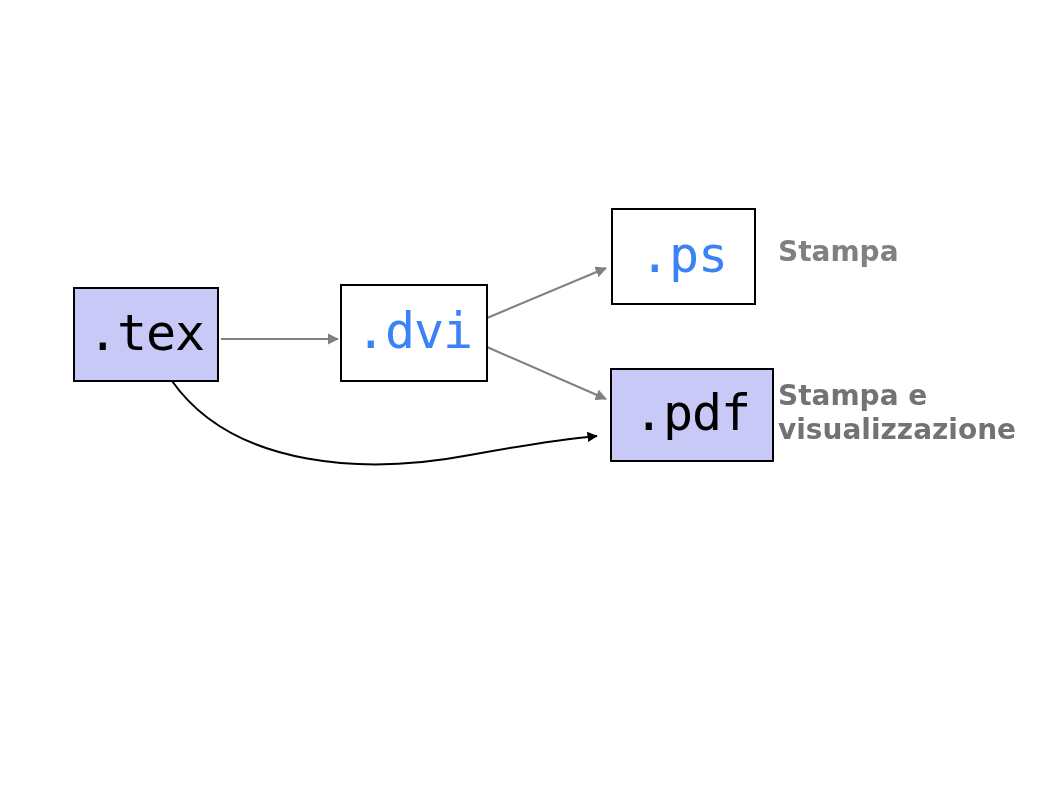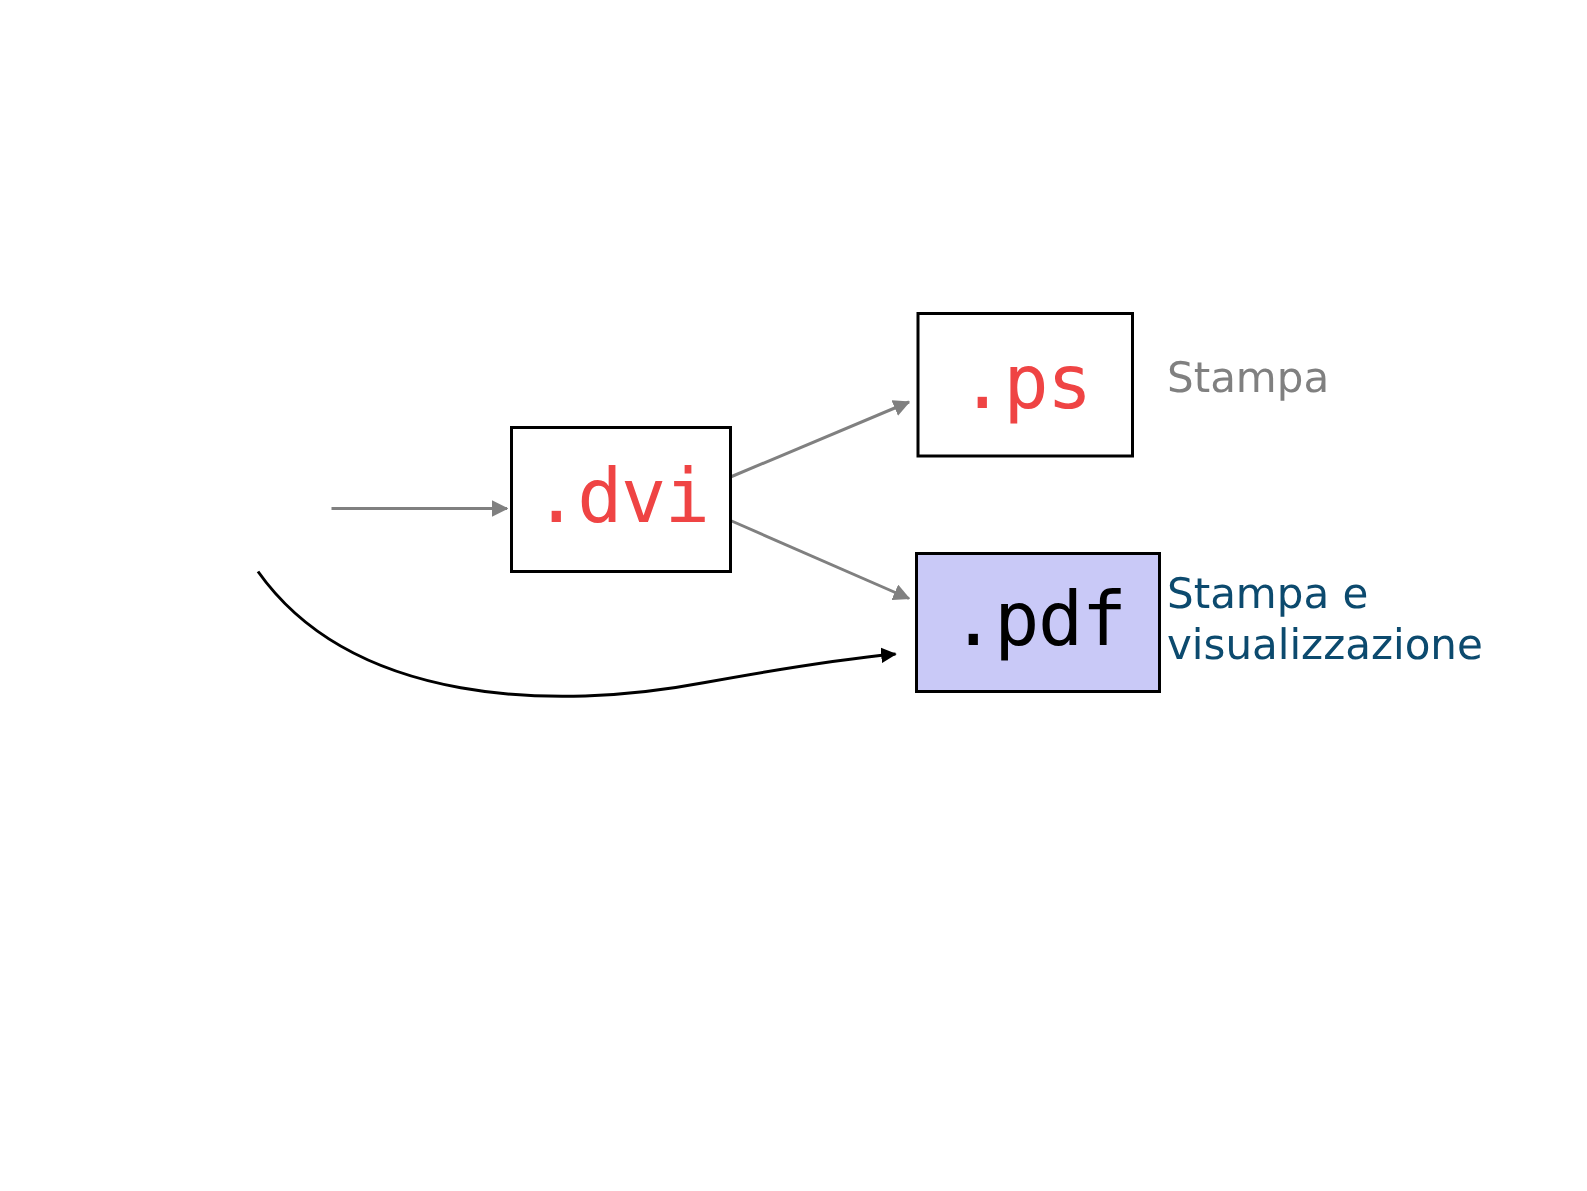--- a/index.html
+++ b/index.html
@@ -33,50 +33,51 @@
     justify-content: center;
     font-family: "DejaVu Sans Mono", "Liberation Mono", monospace;
     font-size: 50px;
     line-height: 1;
     letter-spacing: -1px;
     z-index: 2;
   }
   .node-fill-lavender { background: #c9c9f7; }
   .node-fill-white    { background: #ffffff; }
   .node-text-black    { color: #000000; }
-  .node-text-gray     { color: #ef4444; }
+  .node-text-gray     { color: #3b82f6; }
 
   .node-label {
     display: inline-block;
     white-space: pre;
     transform: translateY(-2px);
   }
 
   #node-tex  { left: 73px;  top: 287px; width: 146px; height: 95px; }
   #node-dvi  { left: 340px; top: 284px; width: 148px; height: 98px; }
   #node-ps   { left: 611px; top: 208px; width: 145px; height: 97px; }
   #node-pdf  { left: 610px; top: 368px; width: 164px; height: 94px; }
 
   .side-label {
     position: absolute;
     font-family: "DejaVu Sans", "Liberation Sans", sans-serif;
     font-size: 28px;
     line-height: 1.22;
     white-space: pre-line;
     z-index: 2;
+    font-weight: bold;
   }
   #label-stampa {
     left: 778px;
     top: 235px;
     color: #808080;
   }
   #label-stampa-visual {
     left: 778px;
     top: 379px;
-    color: #0c4a6e;
+    color: #737373;
   }
 </style>
 </head>
 <body>
 
 <div id="canvas">
 
   <svg id="edges" viewBox="0 0 1058 794" xmlns="http://www.w3.org/2000/svg">
     <defs>
       <marker id="arrow-gray" viewBox="0 0 10 10" refX="9.2" refY="5" markerWidth="5.6" markerHeight="5.6" orient="auto-start-reverse">
@@ -89,20 +90,23 @@
 
     <line x1="221" y1="339" x2="338" y2="339" stroke="#808080" stroke-width="2" marker-end="url(#arrow-gray)"></line>
 
     <line x1="487" y1="318" x2="606" y2="268" stroke="#808080" stroke-width="2" marker-end="url(#arrow-gray)"></line>
 
     <line x1="487" y1="347" x2="606" y2="399" stroke="#808080" stroke-width="2" marker-end="url(#arrow-gray)"></line>
 
     <path d="M 172 381 C 235 470, 370 474, 470 455 C 525 445, 565 439, 597 436" fill="none" stroke="#000000" stroke-width="2" marker-end="url(#arrow-black)"></path>
   </svg>
 
+  <div class="node node-fill-lavender node-text-black" id="node-tex">
+    <span class="node-label">.tex</span>
+  </div>
 
   <div class="node node-fill-white node-text-gray" id="node-dvi">
     <span class="node-label">.dvi</span>
   </div>
 
   <div class="node node-fill-white node-text-gray" id="node-ps">
     <span class="node-label">.ps</span>
   </div>
 
   <div class="node node-fill-lavender node-text-black" id="node-pdf">

